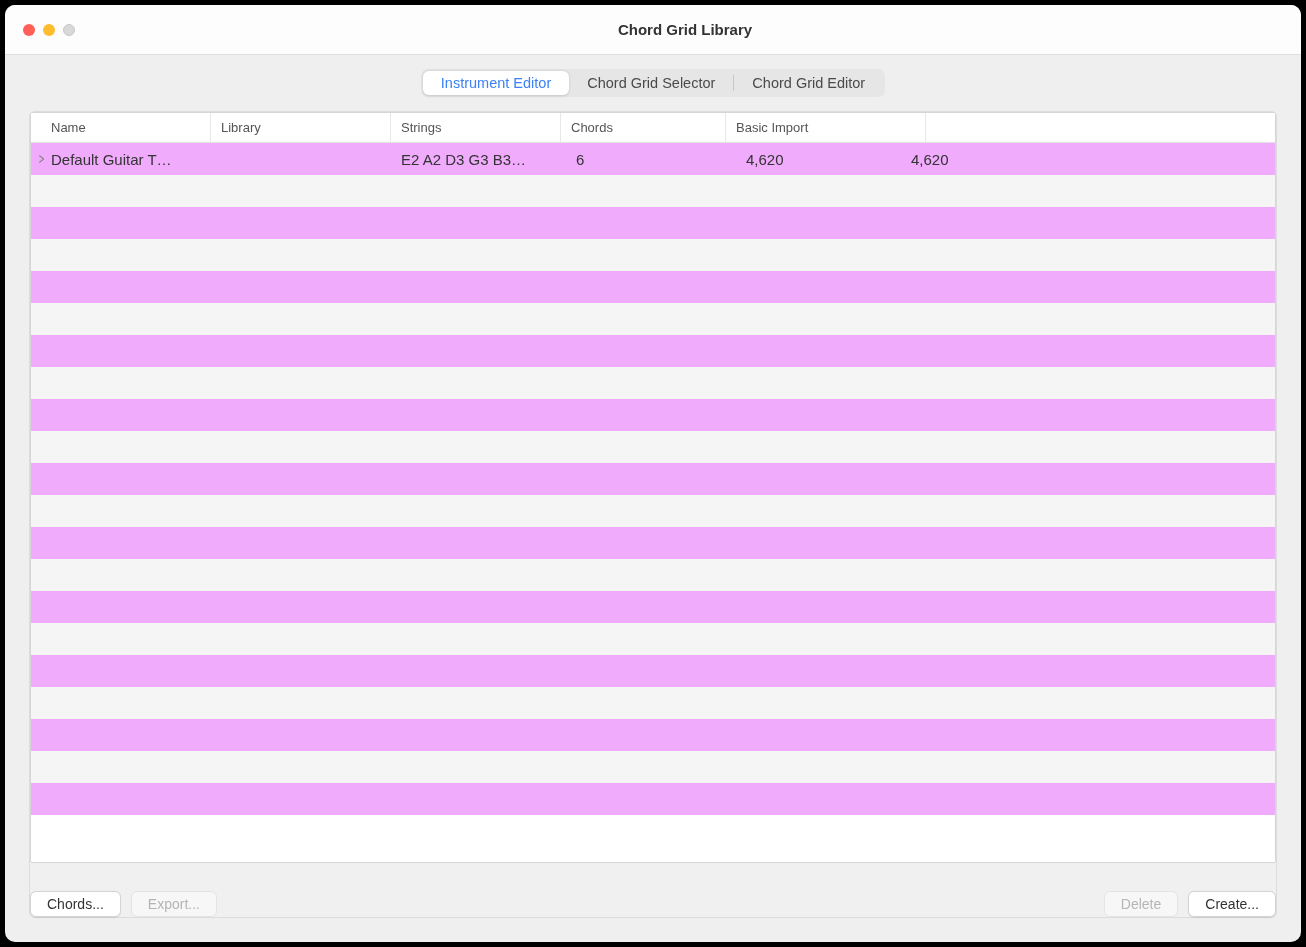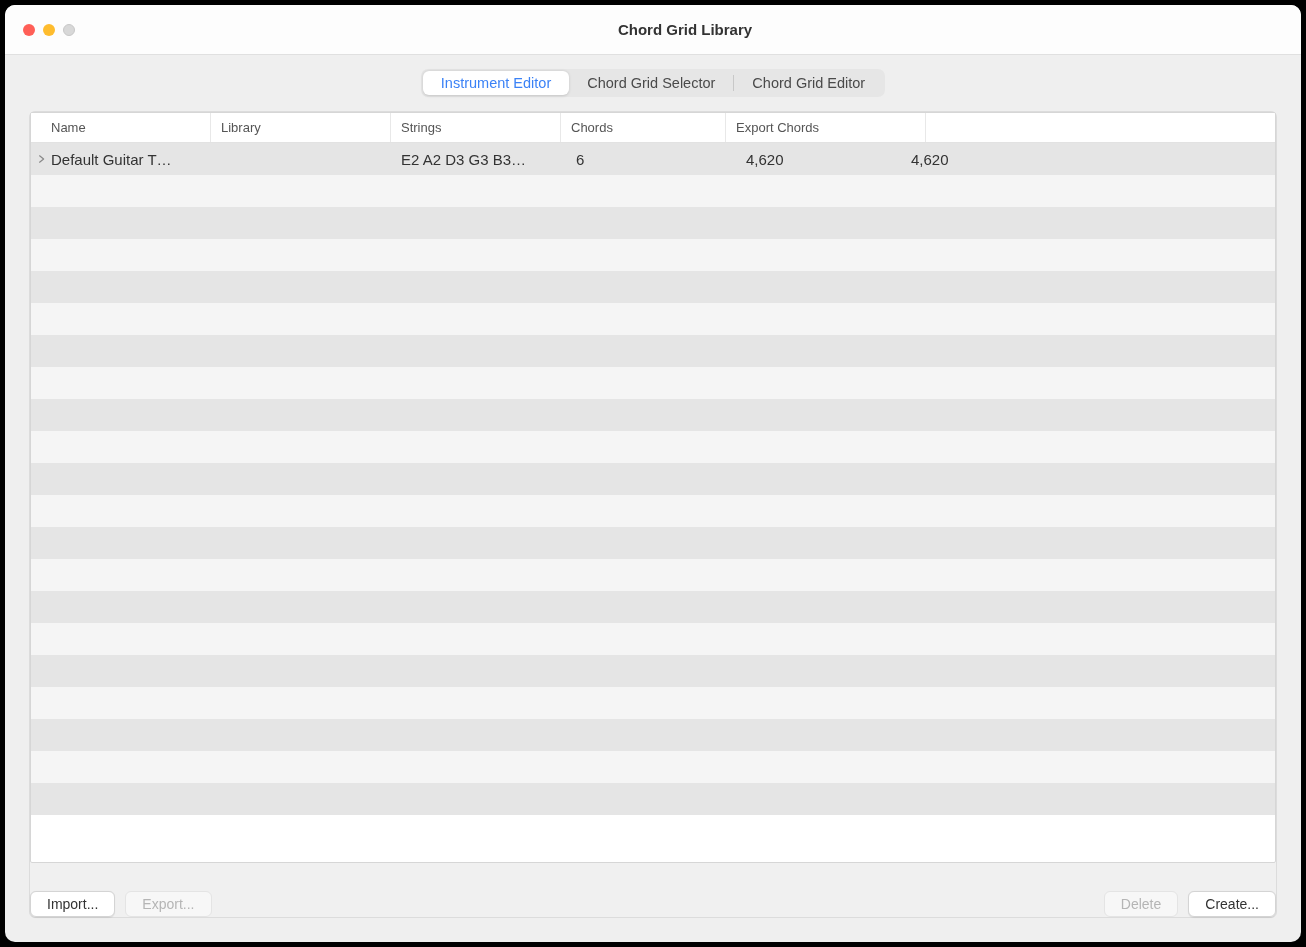--- a/index.html
+++ b/index.html
@@ -160,21 +160,21 @@
       flex: 1;
       overflow: auto;
     }
     
     .table-row {
       display: flex;
       height: 32px;
       align-items: stretch;
     }
     
-    .table-row.even { background: #e5e5e5; }
+    .table-row.even { background: #f0abfc; }
     .table-row.odd { background: #f5f5f5; }
     
     .table-cell {
       font-size: 15px;
       color: #333;
       display: flex;
       align-items: center;
       padding: 0 10px;
       white-space: nowrap;
       overflow: hidden;
@@ -268,21 +268,21 @@
 
     <div class="panel">
 
       <div class="table-container">
 
         <div class="table-header">
           <div class="table-header-cell col-name">Name</div>
           <div class="table-header-cell col-library">Library</div>
           <div class="table-header-cell col-strings">Strings</div>
           <div class="table-header-cell col-chords">Chords</div>
-          <div class="table-header-cell col-basic">Export Chords</div>
+          <div class="table-header-cell col-basic">Basic Import</div>
           <div class="table-header-cell col-extra"></div>
         </div>
 
         <div class="table-body" id="table-body">
 
         <div class="table-row even">
               <div class="table-cell col-name-cell">
                 <span class="disclosure-arrow">
                   <svg viewBox="0 0 10 10">
                     <path d="M2 1 L7 5 L2 9" stroke="#888" stroke-width="1.5" fill="none" stroke-linecap="round" stroke-linejoin="round"></path>
@@ -477,21 +477,21 @@
               <div class="table-cell col-basic"></div>
               <div class="table-cell col-extra"></div>
             </div>
           </div>
 
       </div>
 
       <div class="button-row">
         <div class="button-group-left">
           <button class="mac-button">
-            <span>Import...</span>
+            <span>Chords...</span>
           </button>
           <button class="mac-button disabled">
             <span>Export...</span>
           </button>
         </div>
         <div class="button-group-right">
           <button class="mac-button disabled">
             <span>Delete</span>
           </button>
           <button class="mac-button">

